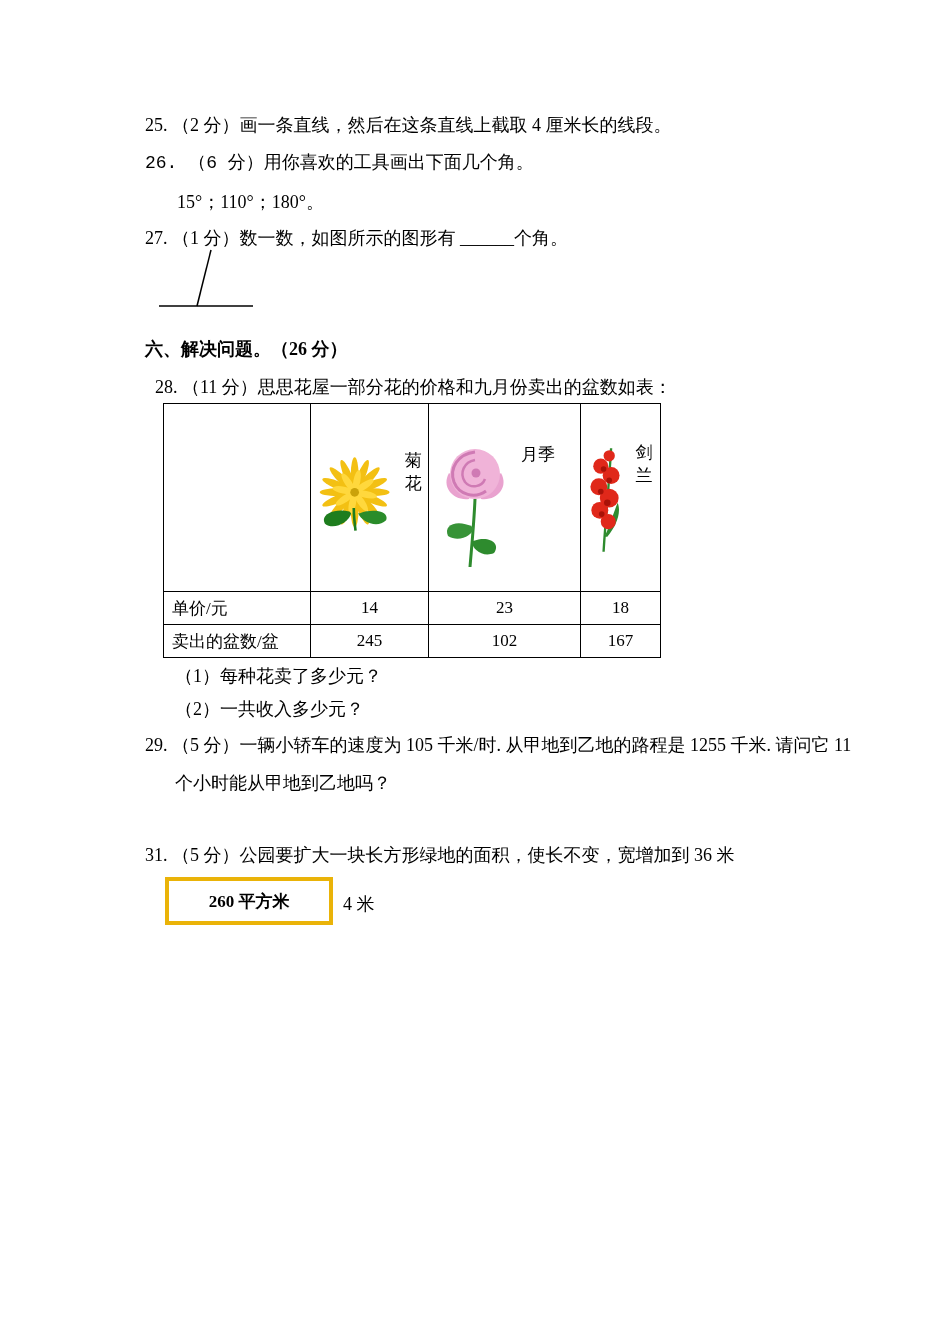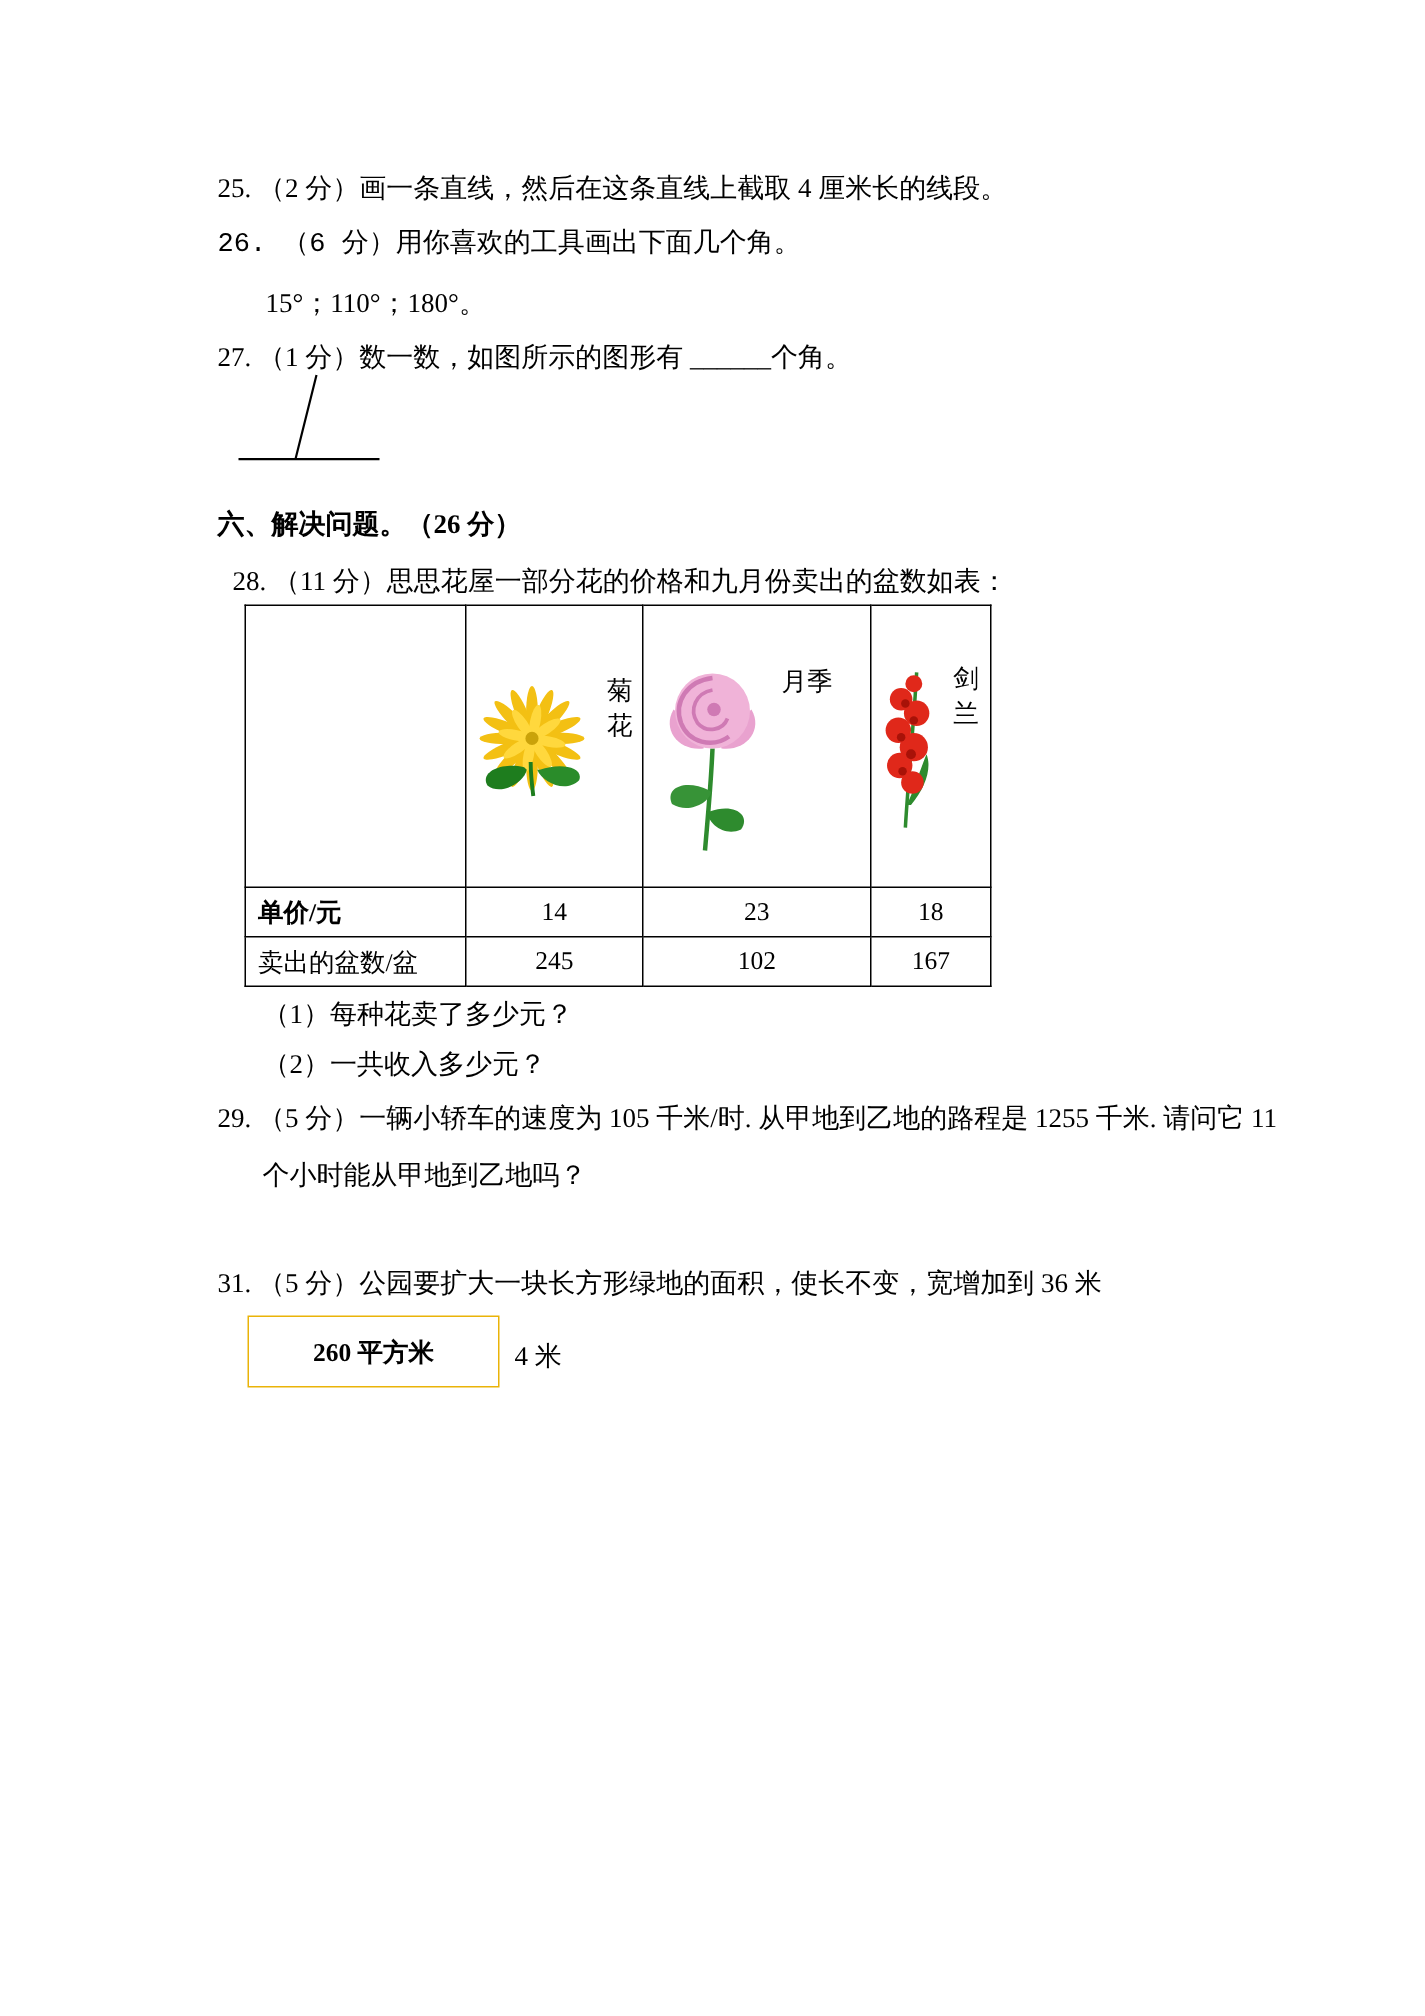--- a/index.html
+++ b/index.html
@@ -15,21 +15,21 @@
   table.flower-table { border-collapse:collapse; table-layout:fixed; }
   table.flower-table td {
     border:1px solid #000; text-align:center; font-size:17px;
     vertical-align:middle; padding:0;
   }
   table.flower-table td.lbl { text-align:left; padding-left:8px; }
   td.img-cell { vertical-align:top; }
   .flower-cell { display:flex; flex-direction:row; }
   .flower-caption { font-size:17px; }
   .rect-box {
-    border:1px solid #eab308; display:flex; align-items:center; justify-content:center;
+    border:4px solid #eab308; display:flex; align-items:center; justify-content:center;
     font-weight:bold; font-size:17px;
   }
 </style>
 </head>
 <body>
 
 <div class="page" style="width:950px;height:1344px;position:relative;">
 
   <div class="q abs" style="left:145px; top:113px;">25. （2 分）画一条直线，然后在这条直线上截取 4 厘米长的线段。</div>
 
@@ -130,21 +130,21 @@
               <circle cx="28" cy="62" r="3.5"></circle>
               <circle cx="22" cy="74" r="3"></circle>
             </g>
           </svg>
           <div class="flower-caption">剑兰</div>
         </div>
       </td>
     </tr>
 
     <tr>
-      <td class="lbl" style="height:33px;font-weight:bold;">单价/元</td>
+      <td class="lbl" style="height:33px;">单价/元</td>
       <td>14</td>
       <td>23</td>
       <td>18</td>
     </tr>
 
     <tr>
       <td class="lbl" style="height:33px;">卖出的盆数/盆</td>
       <td>245</td>
       <td>102</td>
       <td>167</td>

